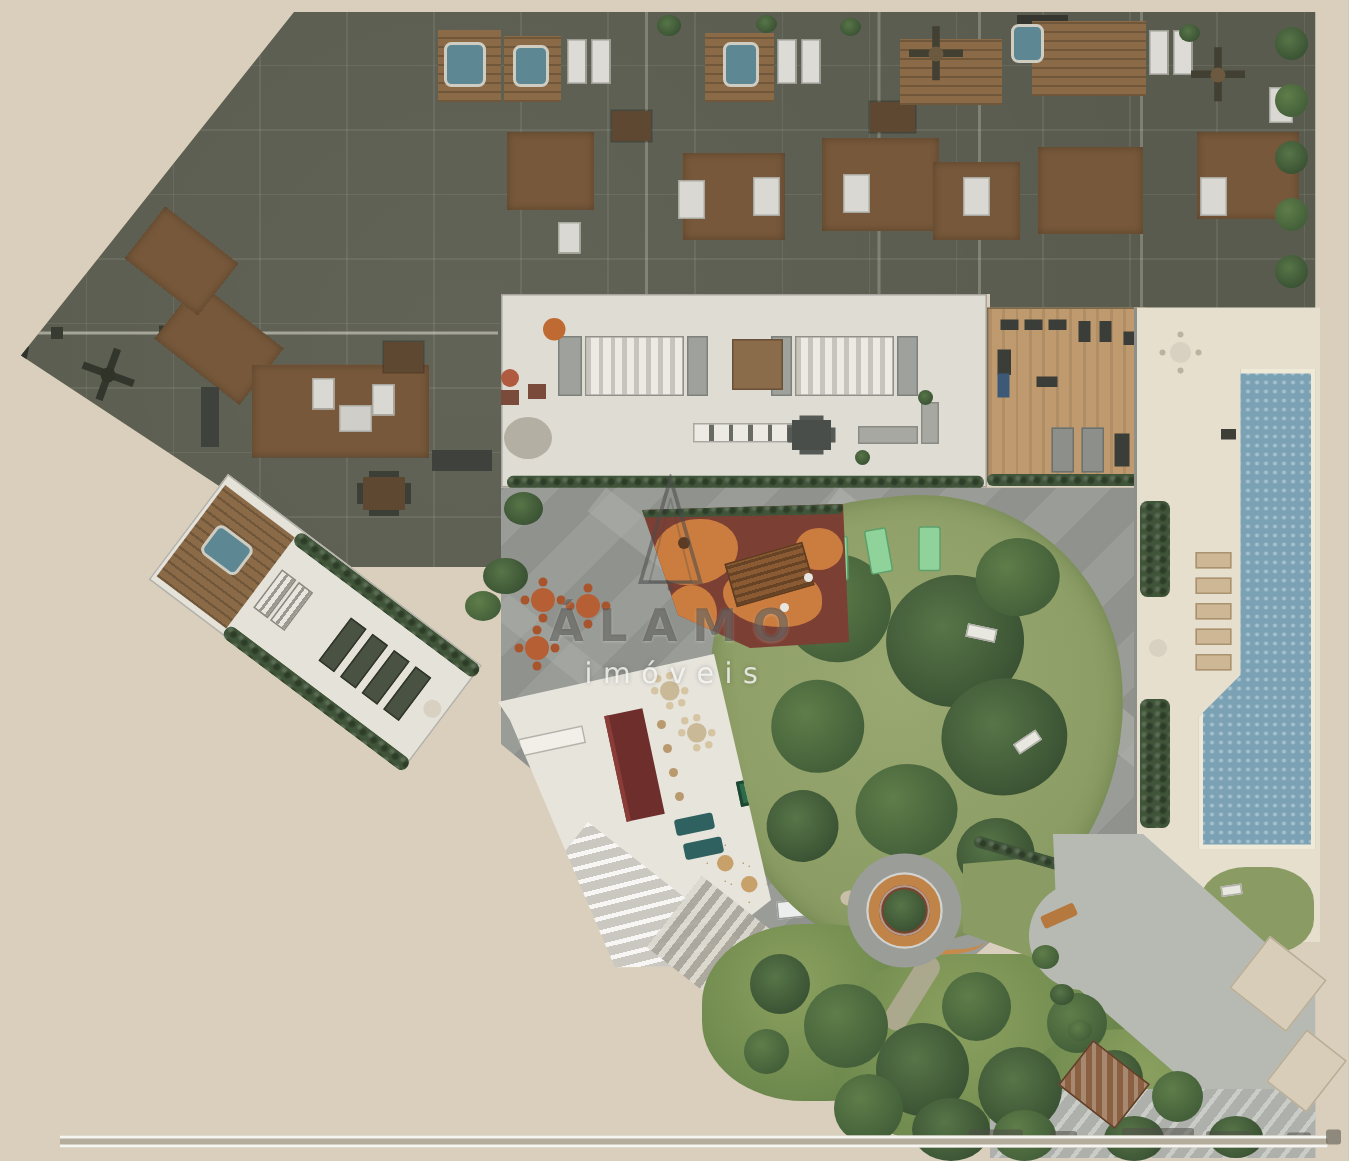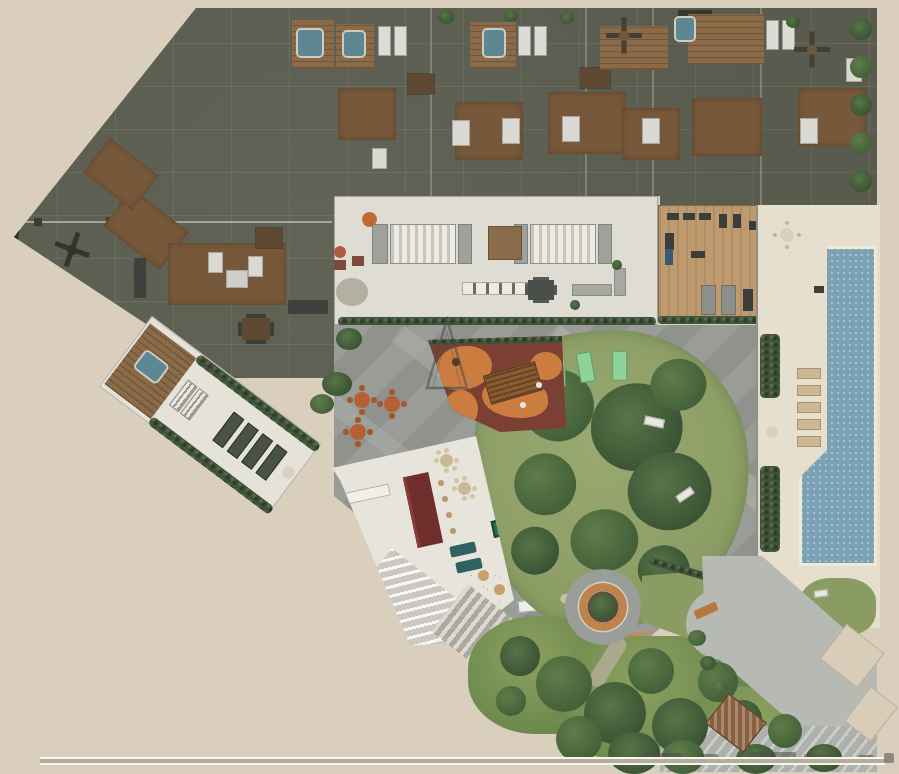--- a/index.html
+++ b/index.html
@@ -355,20 +355,22 @@
 
   <div class="a r" style="left:565px;top:569px;width:76px;height:76px;background:#9b9d98"></div>
   <div id="ring" class="a" style="left:579px;top:583px;width:48px;height:48px"></div>
   <div class="a tB" style="left:589px;top:593px;width:28px;height:28px"></div>
 
   <svg class="a" style="left:424px;top:316px" width="46" height="78" viewBox="0 0 46 78">
     <path d="M23 3 L43 72 L3 72 Z" fill="none" stroke="#4a4a4a" stroke-opacity="0.55" stroke-width="2.5"></path>
     <path d="M23 16 L37 72 L9 72 Z" fill="none" stroke="#4a4a4a" stroke-opacity="0.3" stroke-width="1.2"></path>
     <circle cx="23" cy="76" r="2" fill="#4a4a4a" fill-opacity="0.5"></circle>
   </svg>
+  <div id="brand" class="a" style="left:366px;top:400px;width:170px">ÁLAMO</div>
+  <div id="tagline" class="a" style="left:368px;top:438px;width:166px">imóveis</div>
 
   <div class="a smudge" style="left:646px;top:753px;width:36px;height:9px"></div>
   <div class="a smudge" style="left:700px;top:754px;width:18px;height:8px"></div>
   <div class="a smudge" style="left:748px;top:752px;width:48px;height:10px"></div>
   <div class="a smudge" style="left:804px;top:754px;width:30px;height:9px"></div>
   <div class="a smudge" style="left:858px;top:755px;width:16px;height:8px"></div>
   <div id="scalebar" class="a" style="left:40px;top:757px;width:845px"></div>
   <div class="a smudge" style="left:884px;top:753px;width:10px;height:10px"></div>
 
 </div>

